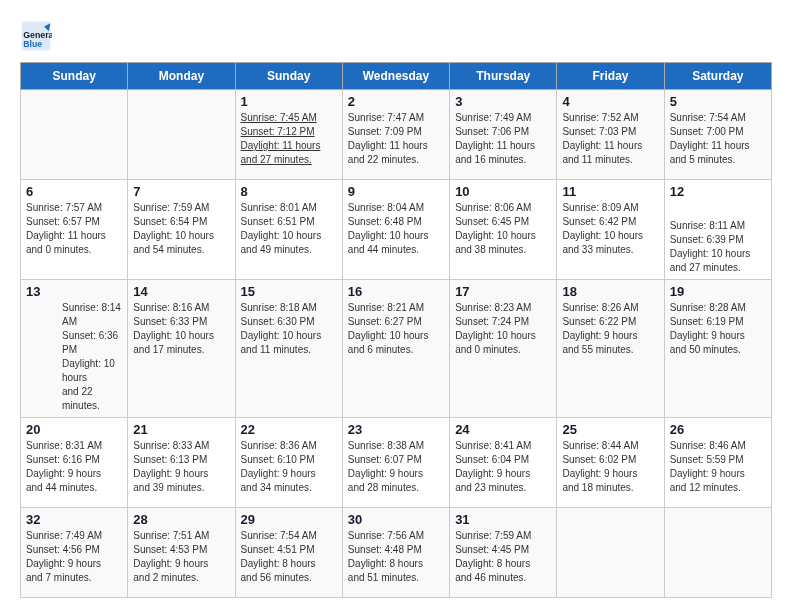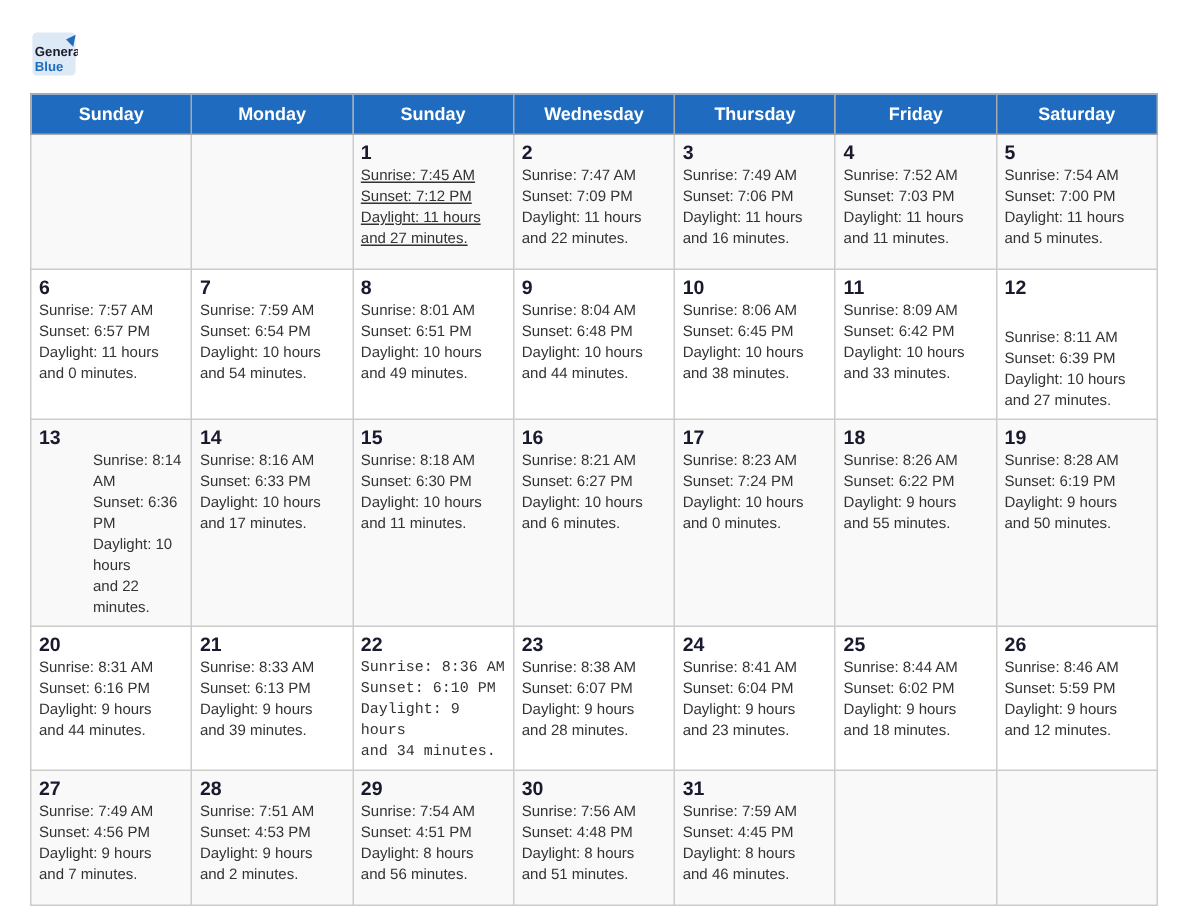--- a/index.html
+++ b/index.html
@@ -268,21 +268,21 @@
         </td>
         <td>
           <div class="day-number">21</div>
           <div class="day-info" style="white-space: pre-line;">Sunrise: 8:33 AM
 Sunset: 6:13 PM
 Daylight: 9 hours
 and 39 minutes.</div>
         </td>
         <td>
           <div class="day-number">22</div>
-          <div class="day-info" style="white-space: pre-line; font-family: Liberation Mono, monospace;">Sunrise: 8:36 AM
+          <div class="day-info" style="white-space: pre-line;">Sunrise: 8:36 AM
 Sunset: 6:10 PM
 Daylight: 9 hours
 and 34 minutes.</div>
         </td>
         <td>
           <div class="day-number">23</div>
           <div class="day-info" style="white-space: pre-line;">Sunrise: 8:38 AM
 Sunset: 6:07 PM
 Daylight: 9 hours
 and 28 minutes.</div>
@@ -304,21 +304,21 @@
         <td>
           <div class="day-number">26</div>
           <div class="day-info" style="white-space: pre-line;">Sunrise: 8:46 AM
 Sunset: 5:59 PM
 Daylight: 9 hours
 and 12 minutes.</div>
         </td>
       </tr>
       <tr>
         <td>
-          <div class="day-number">27</div>
+          <div class="day-number">32</div>
           <div class="day-info" style="white-space: pre-line;">Sunrise: 7:49 AM
 Sunset: 4:56 PM
 Daylight: 9 hours
 and 7 minutes.</div>
         </td>
         <td>
           <div class="day-number">28</div>
           <div class="day-info" style="white-space: pre-line;">Sunrise: 7:51 AM
 Sunset: 4:53 PM
 Daylight: 9 hours

